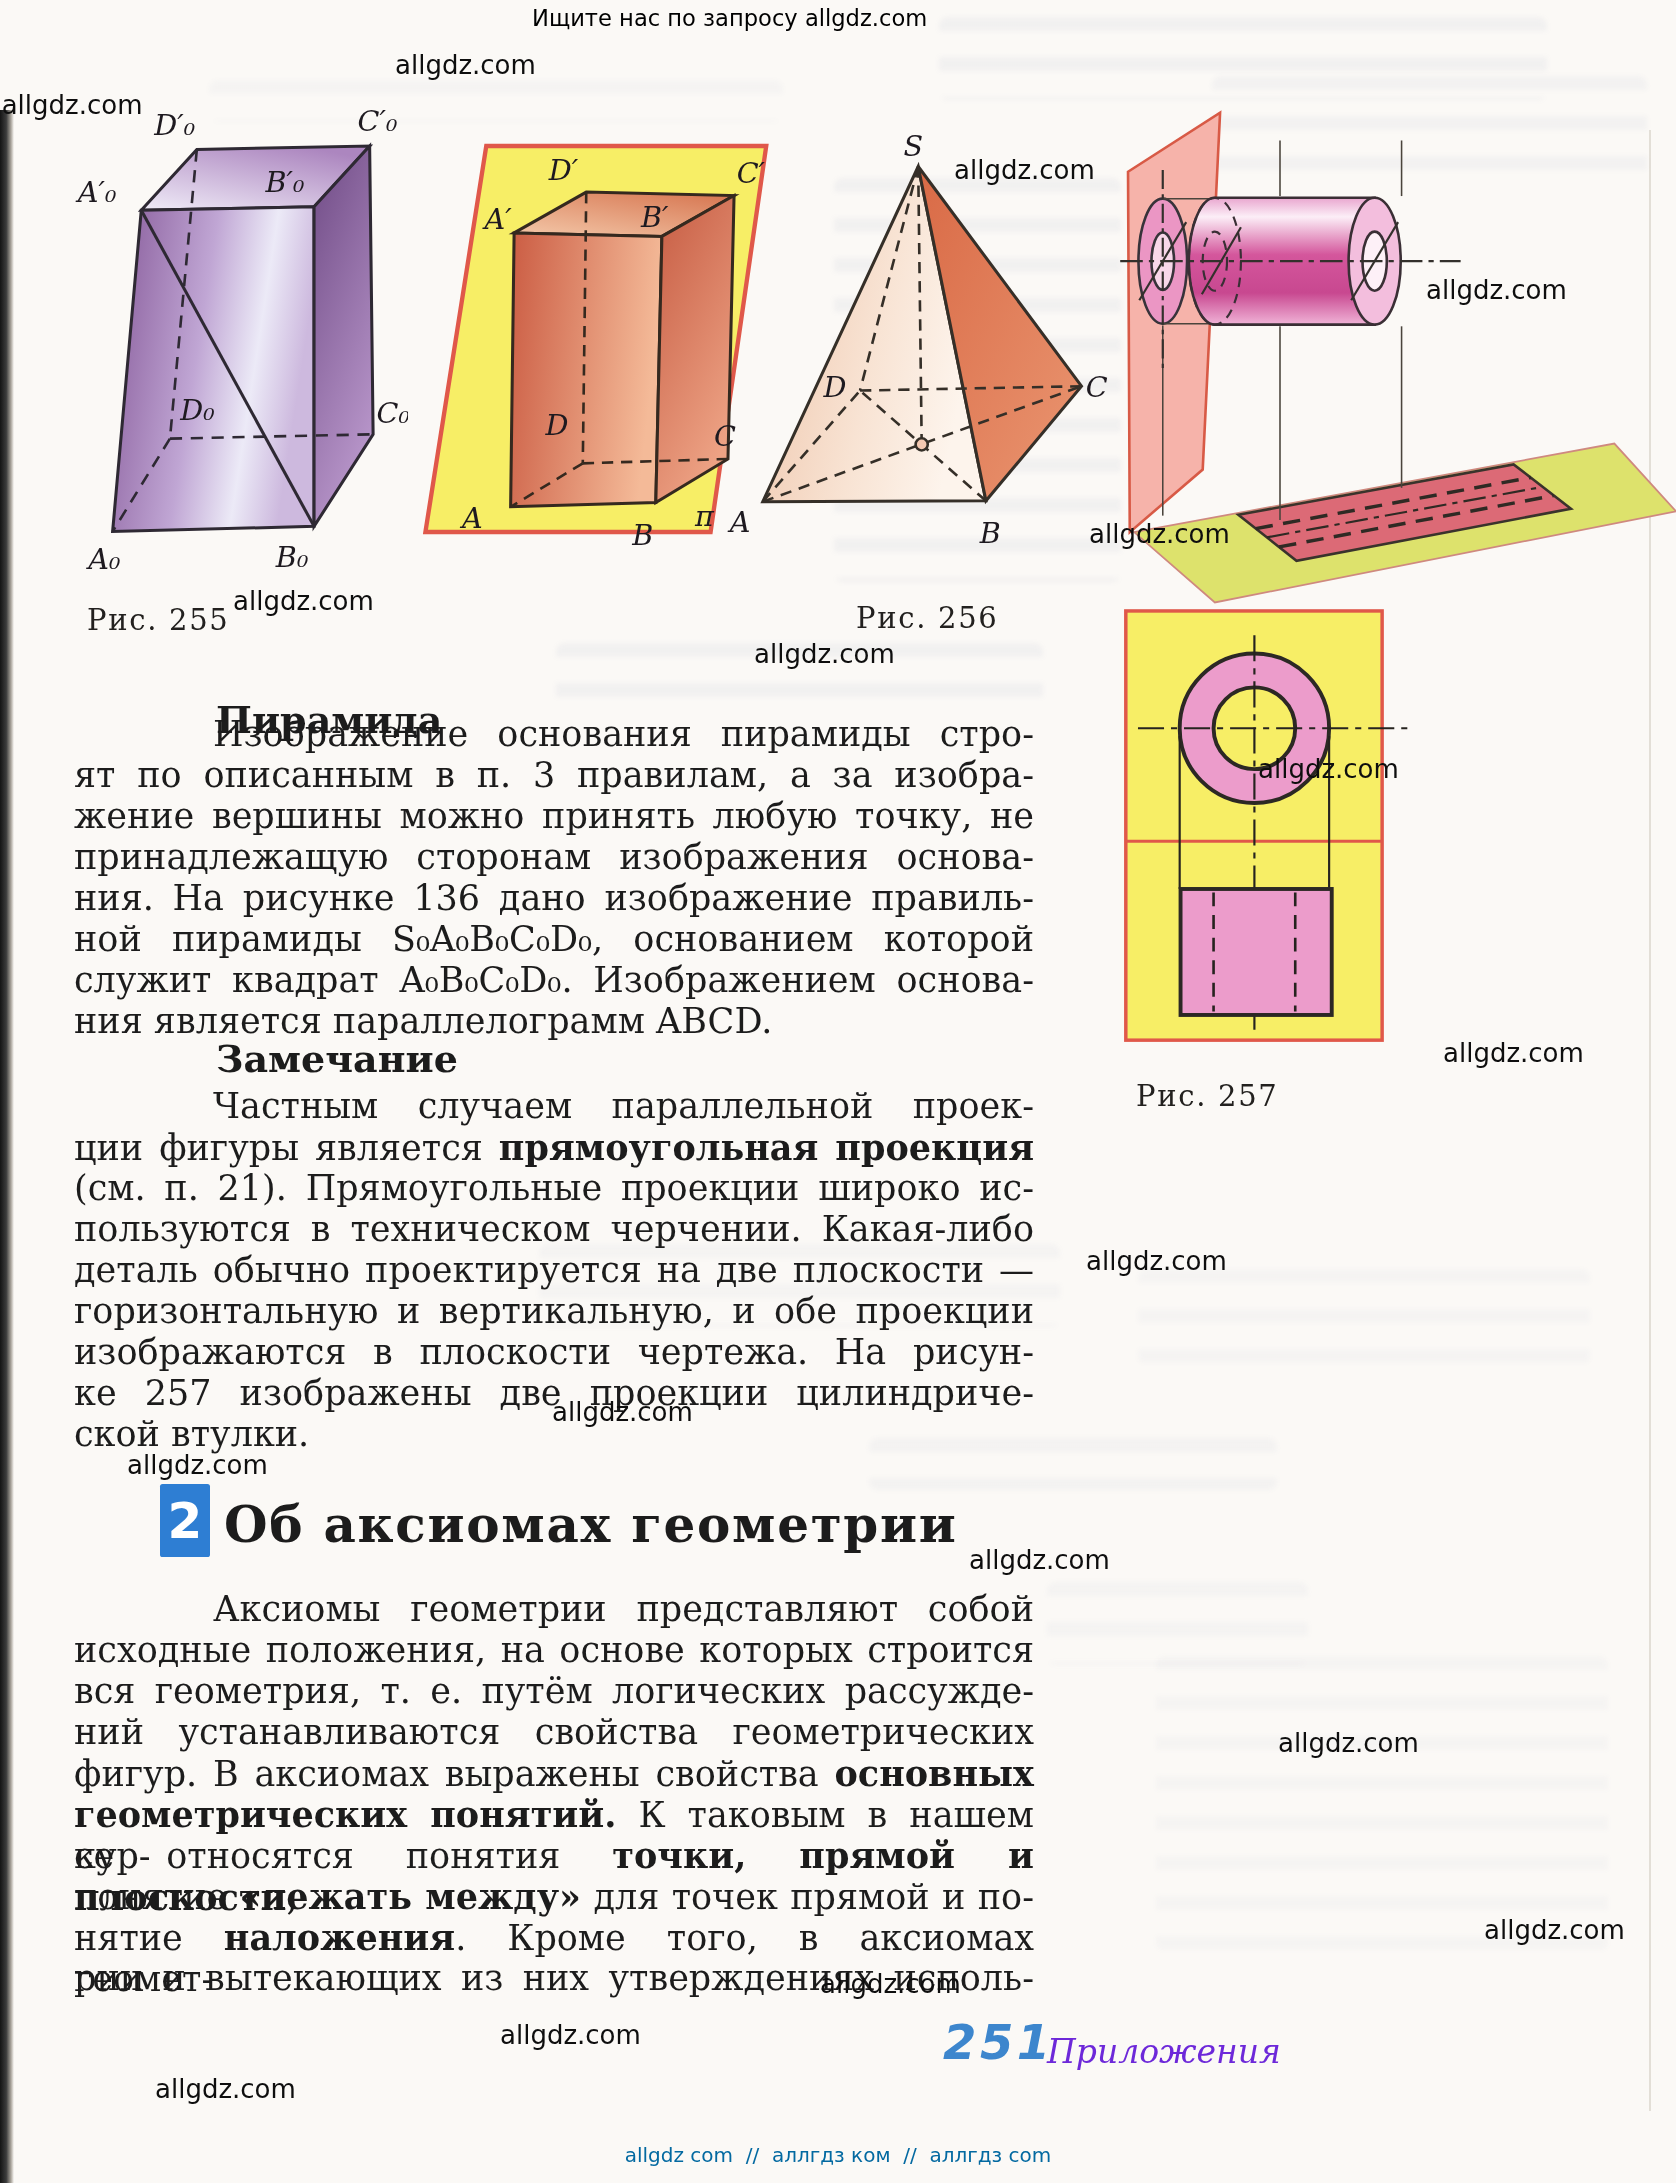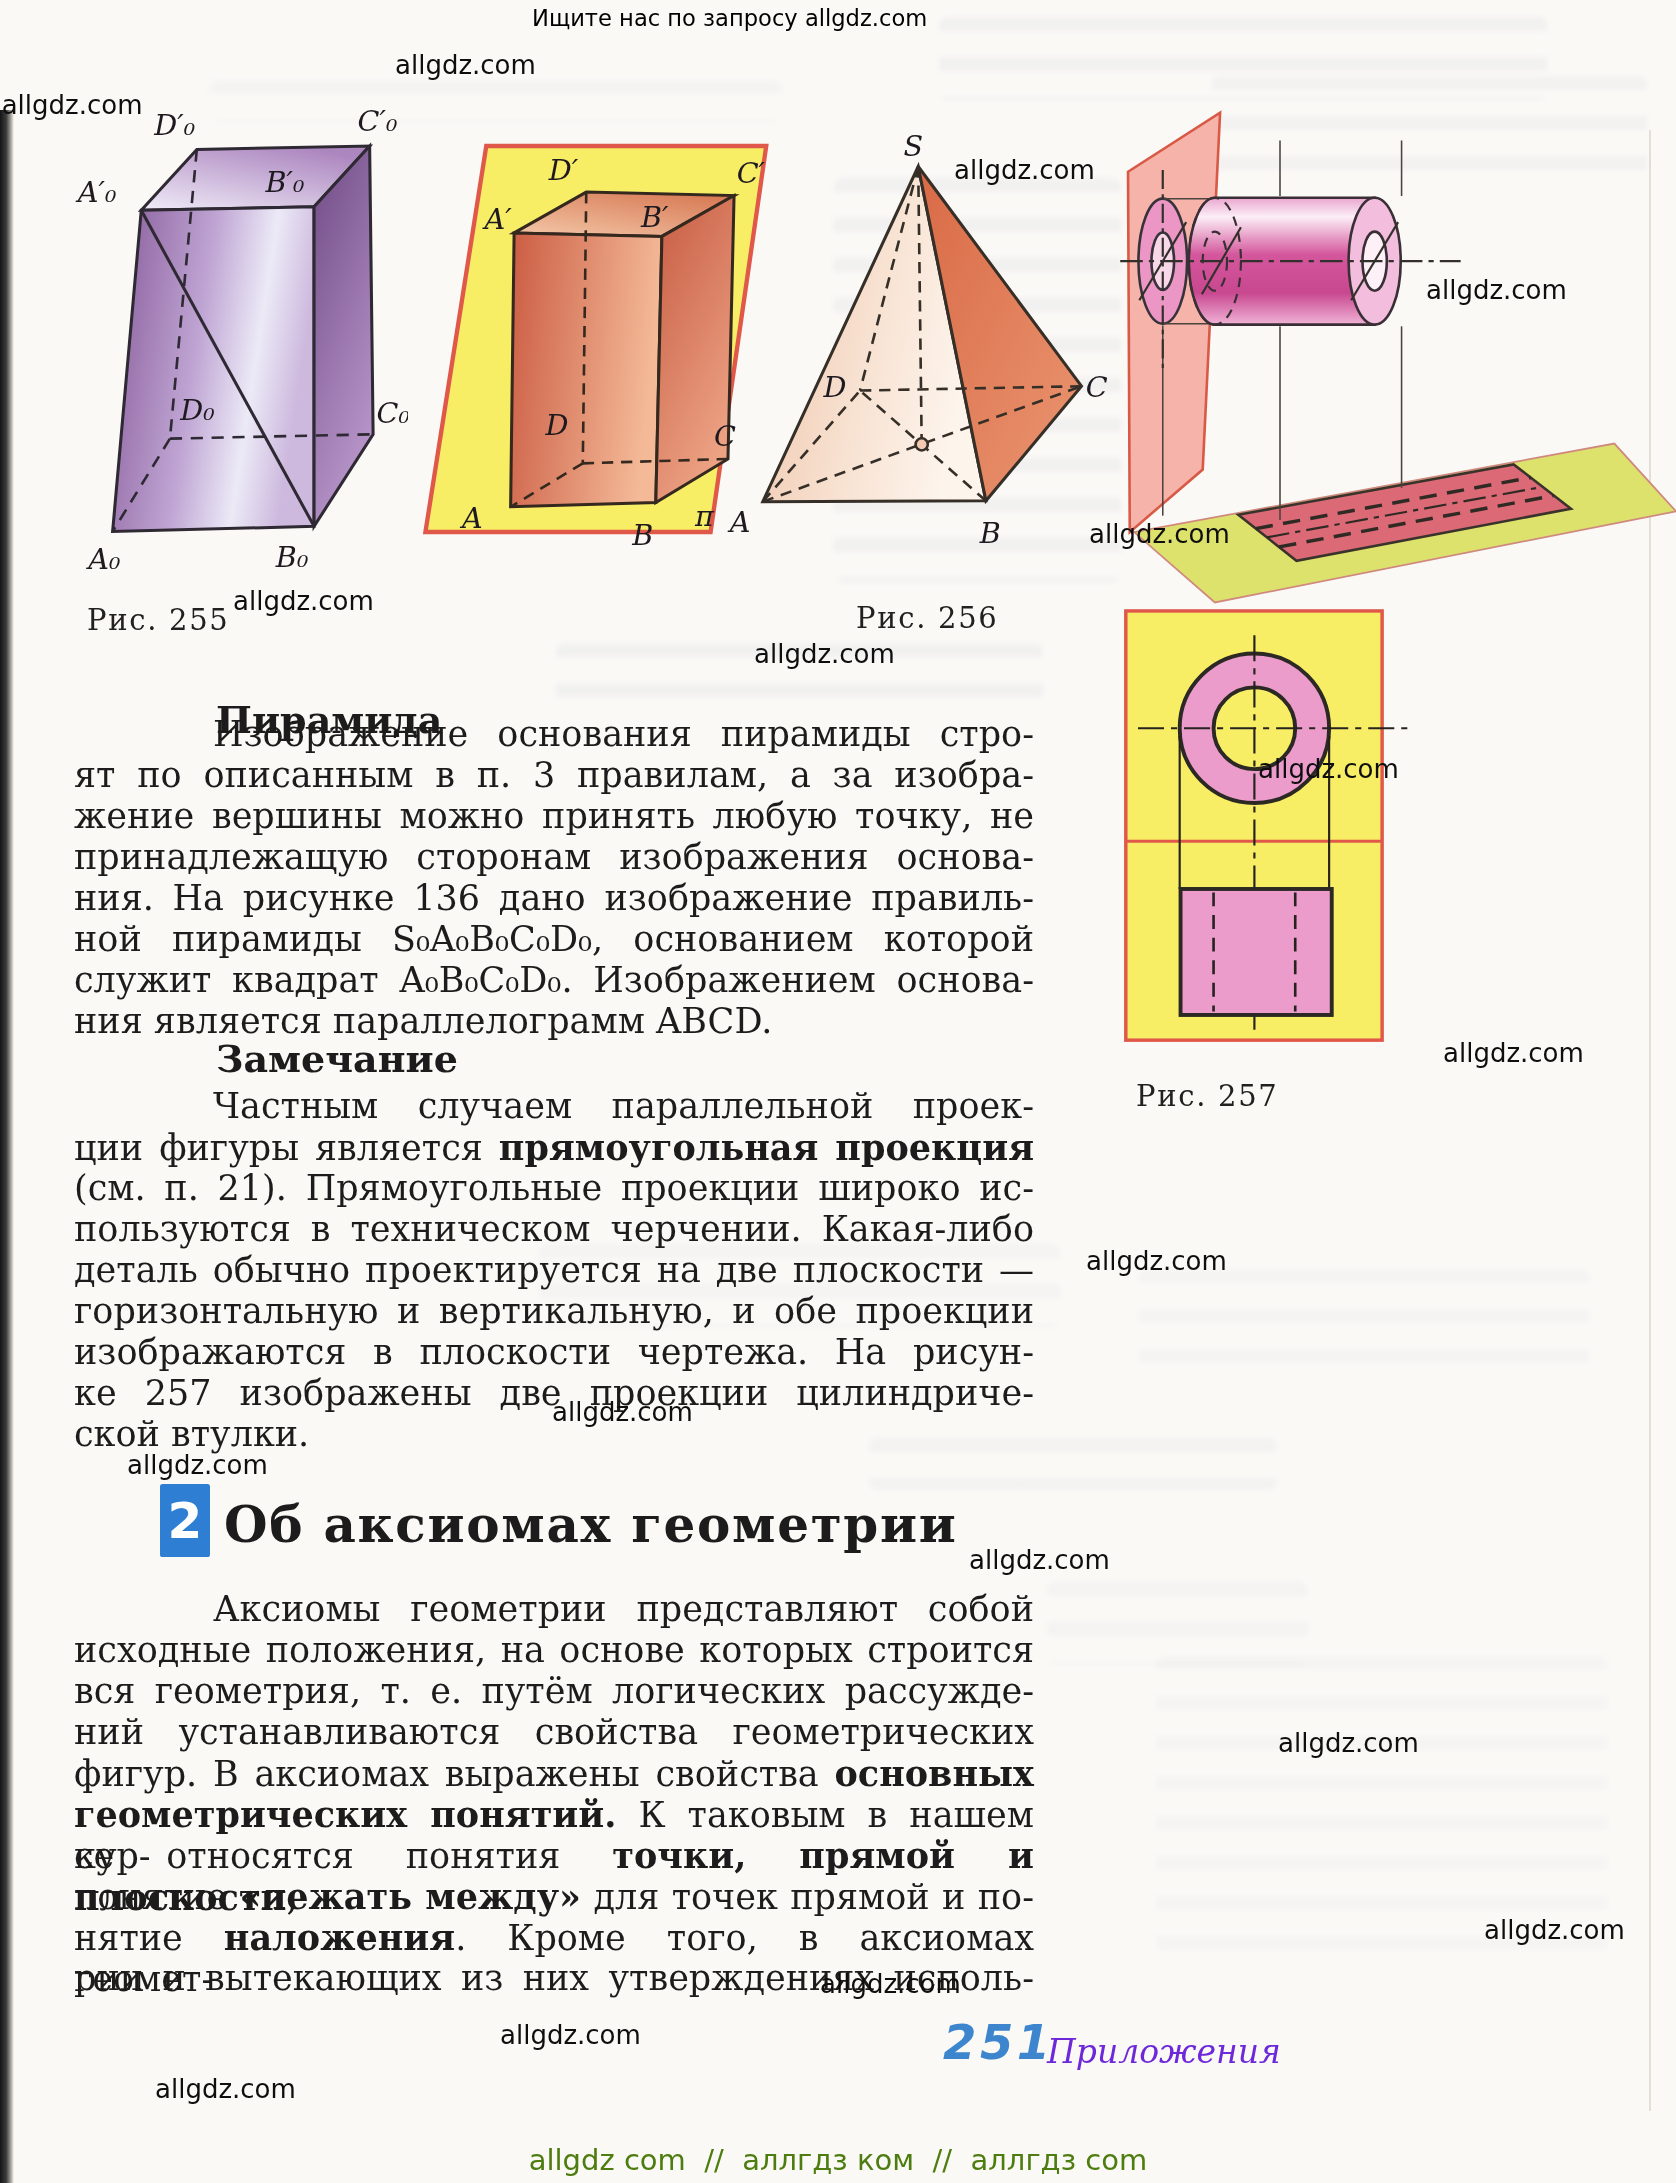--- a/index.html
+++ b/index.html
@@ -32,21 +32,21 @@
   .badge{position:absolute;left:160px;top:1484px;width:50px;height:73px;background:#2e7ed3;
          border-radius:2.6px;z-index:10;display:flex;align-items:center;justify-content:center;
          font-family:"DejaVu Sans",sans-serif;font-weight:bold;font-size:50px;color:#ffffff;}
   .sec-title{position:absolute;left:224px;top:1495px;font-size:50px;font-weight:bold;
              letter-spacing:1.7px;z-index:10;white-space:nowrap;}
   
   .page-num{position:absolute;left:943px;top:2014px;font-family:"DejaVu Sans",sans-serif;
             font-weight:bold;font-style:italic;font-size:48px;color:#3d86cd;letter-spacing:3.5px;z-index:10;}
   .chapter{position:absolute;left:1047px;top:2032px;font-style:italic;font-size:33px;color:#6d28d9;z-index:10;}
   .footer-line{position:absolute;left:0;width:1676px;top:2143px;text-align:center;
-               font-family:"DejaVu Sans",sans-serif;font-size:29px;color:#4d7c0f;z-index:10;white-space:pre;}
+               font-family:"DejaVu Sans",sans-serif;font-size:20px;color:#0369a1;z-index:10;white-space:pre;}
 </style>
 </head>
 <body>
 
 <div id="page">
 
   <div class="bleed" style="left:939px;top:17.4px;width:608px;height:83px;opacity:.5"></div>
   <div class="bleed" style="left:209px;top:80px;width:574px;height:42px;opacity:.3"></div>
   <div class="bleed" style="left:834px;top:178px;width:287px;height:404px;opacity:.5"></div>
   <div class="bleed" style="left:1212px;top:76px;width:435px;height:109px;opacity:.45"></div>

